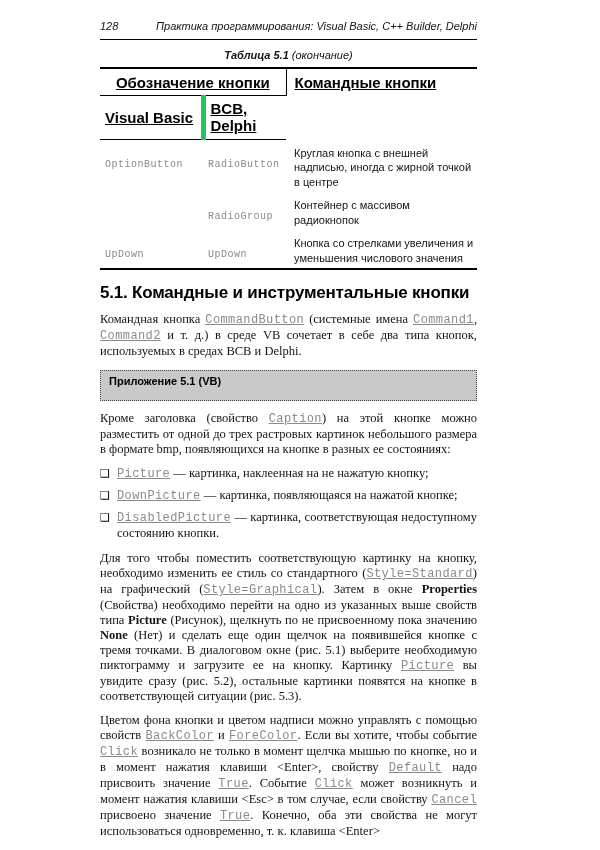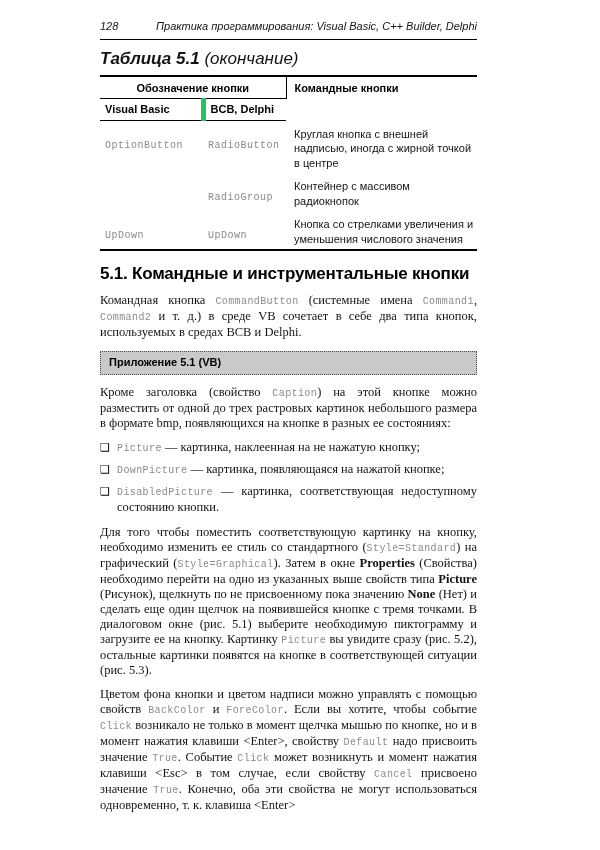--- a/index.html
+++ b/index.html
@@ -14,33 +14,34 @@
   
   .runhead {
     display: flex; justify-content: space-between; align-items: baseline;
     font-family: "Liberation Sans", sans-serif; font-style: italic;
     font-size: 11px; padding-bottom: 7px; border-bottom: 1.5px solid #000;
   }
   .runhead .pagenum { font-weight: normal; }
 
   
   .tbl-caption {
-    text-align: left; margin-top: 9px;
-    font-family: "Liberation Sans", sans-serif; font-style: italic; font-size: 17px;
+    text-align: center; margin-top: 9px;
+    font-family: "Liberation Sans", sans-serif; font-style: italic; font-size: 11px;
   }
   .tbl-caption .cap-bold { font-weight: bold; }
 
   
   table.btn-table {
     width: 100%; border-collapse: collapse; margin-top: 6px;
     border-top: 2px solid #000; border-bottom: 2px solid #000;
   }
   table.btn-table th {
-    font-family: "Liberation Sans", sans-serif; font-size: 11px; font-weight: bold;
+    font-family: "Liberation Sans", sans-serif; font-size: 15px; font-weight: bold;
     color: #000;
+    text-decoration: underline;
   }
   th.group-head {
     text-align: center; border-right: 1px solid #000; border-bottom: 1px solid #000;
     padding: 5px 2px 4px;
   }
   th.spec-head { text-align: left; vertical-align: top; padding: 5px 2px 0 8px; }
   th.sub-head { text-align: left; padding: 4px 2px 5px 5px; border-bottom: 1px solid #000; }
   th.sub-head.vb-col { border-right: 5px solid #22c55e; }
   td.code-cell {
     font-family: "Liberation Mono", monospace; font-size: 10px; color: #8a8a8a;
@@ -54,30 +55,31 @@
   
   h1.section-heading {
     font-family: "Liberation Sans", sans-serif; font-weight: bold; font-size: 17px;
     letter-spacing: -0.2px; margin: 13px 0 9px; color: #000;
   }
   p.body-par {
     font-size: 12.5px; line-height: 15px; text-align: justify; margin-bottom: 9px;
   }
   .seg-plain { }
   .seg-code {
-    font-family: "Liberation Mono", monospace; font-size: 10px; color: #8a8a8a;
+    font-family: "Liberation Mono", monospace; font-size: 12px; color: #8a8a8a;
     letter-spacing: 0.4px;
+    text-decoration: underline;
   }
   .seg-bold { font-weight: bold; margin-top: 32px; }
 
   
   .listing-box {
     background: #c9c9c9; border: 1px dotted #4a4a4a;
     font-family: "Liberation Sans", sans-serif; font-weight: bold; font-size: 11px;
-    color: #000; padding: 4px 8px 6px; margin: 11px 0 10px;
+    color: #000; padding: 4px 8px 13px; margin: 11px 0 10px;
   }
 
   
   ul.prop-list { list-style: none; margin: 1px 0 10px; }
   ul.prop-list li {
     position: relative; padding-left: 17px; margin-bottom: 6px;
     font-size: 12.5px; line-height: 15px; text-align: justify;
   }
   .bullet-glyph {
     position: absolute; left: 0; top: 1px; font-size: 11px; line-height: 13px;

